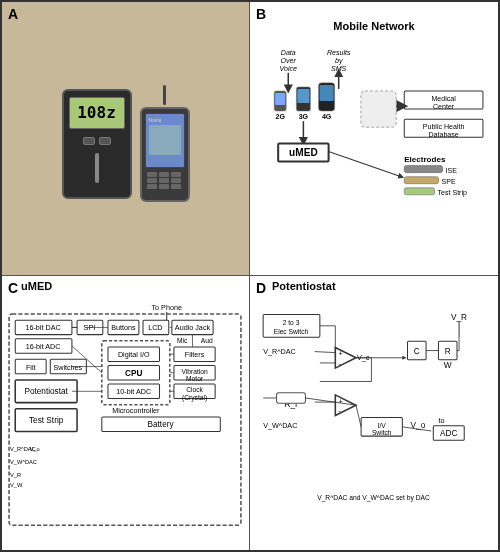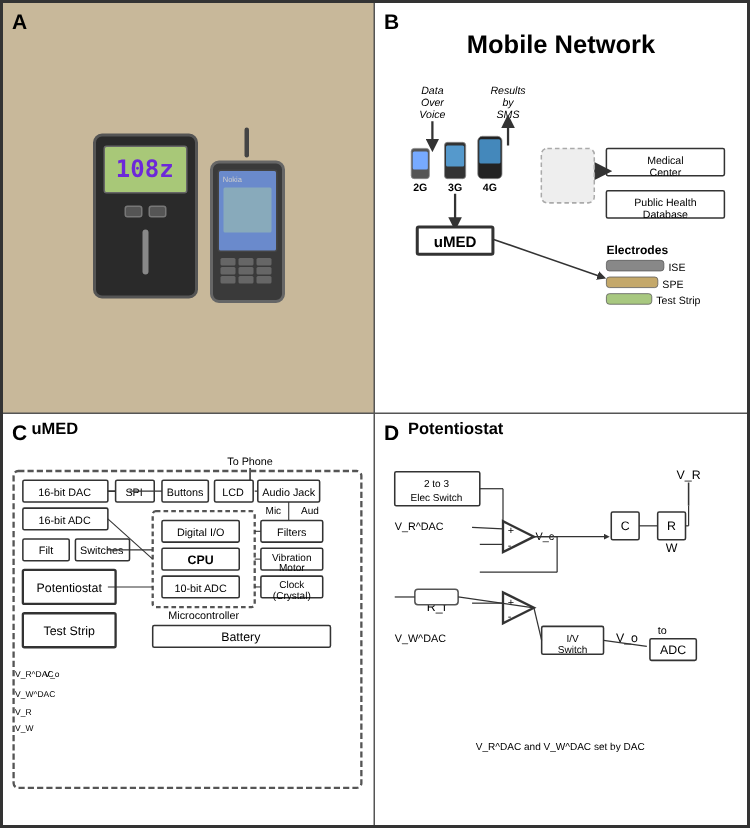--- a/index.html
+++ b/index.html
@@ -64,21 +64,21 @@
       width: 56px;
       height: 32px;
       background: #a8c878;
       border: 1px solid #666;
       border-radius: 2px;
       display: flex;
       align-items: center;
       justify-content: center;
       font-size: 16px;
       font-weight: bold;
-      color: #6d28d9;
+      color: #000000;
       font-family: monospace;
     }
     .umed-buttons {
       display: flex;
       gap: 4px;
       margin-top: 8px;
     }
     .umed-btn {
       width: 12px;
       height: 8px;
@@ -138,21 +138,21 @@
     
     .panel-b {
       border-bottom: 1px solid #555;
       background: #fff;
       position: relative;
       overflow: hidden;
       padding: 6px 8px;
     }
     .panel-b-title {
       text-align: center;
-      font-size: 17px;
+      font-size: 11px;
       font-weight: bold;
       margin-bottom: 4px;
       margin-top: 12px;
     }
 
     
     .panel-c {
       border-right: 1px solid #555;
       background: #fff;
       position: relative;

